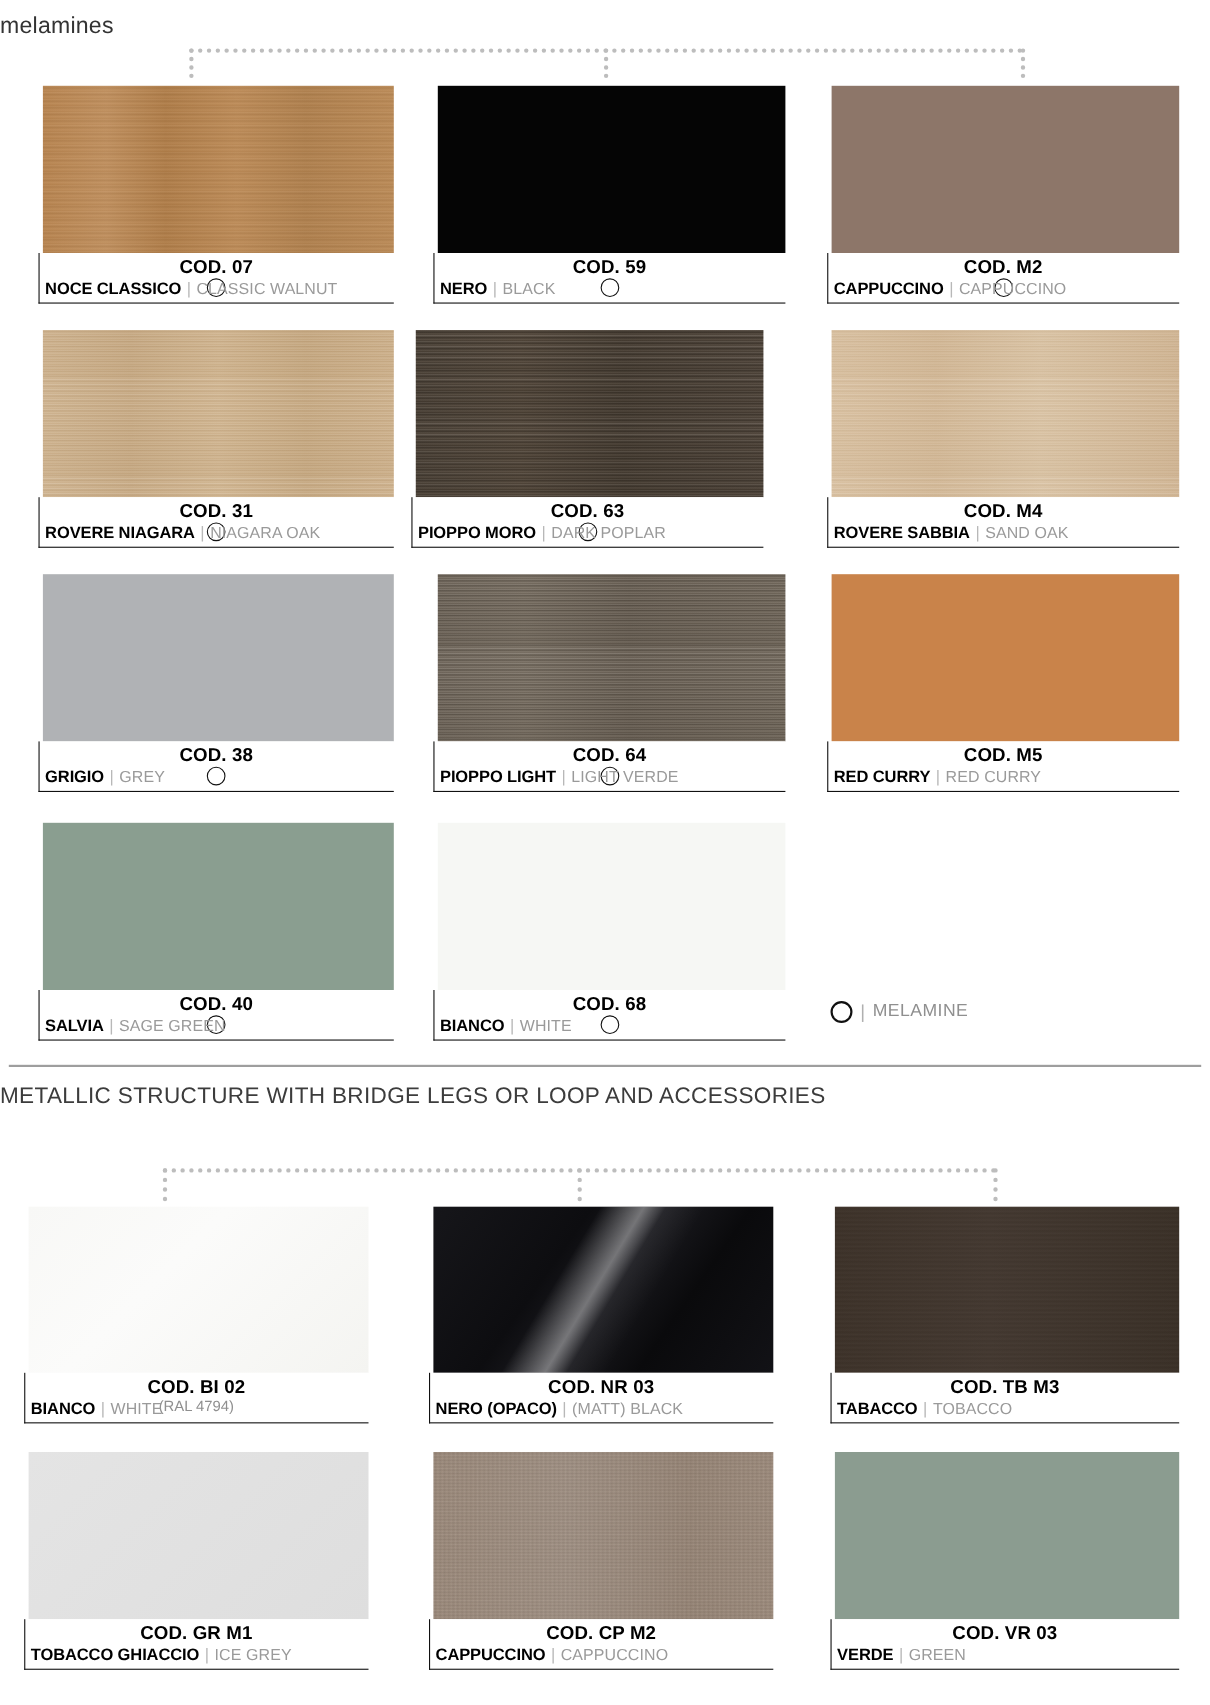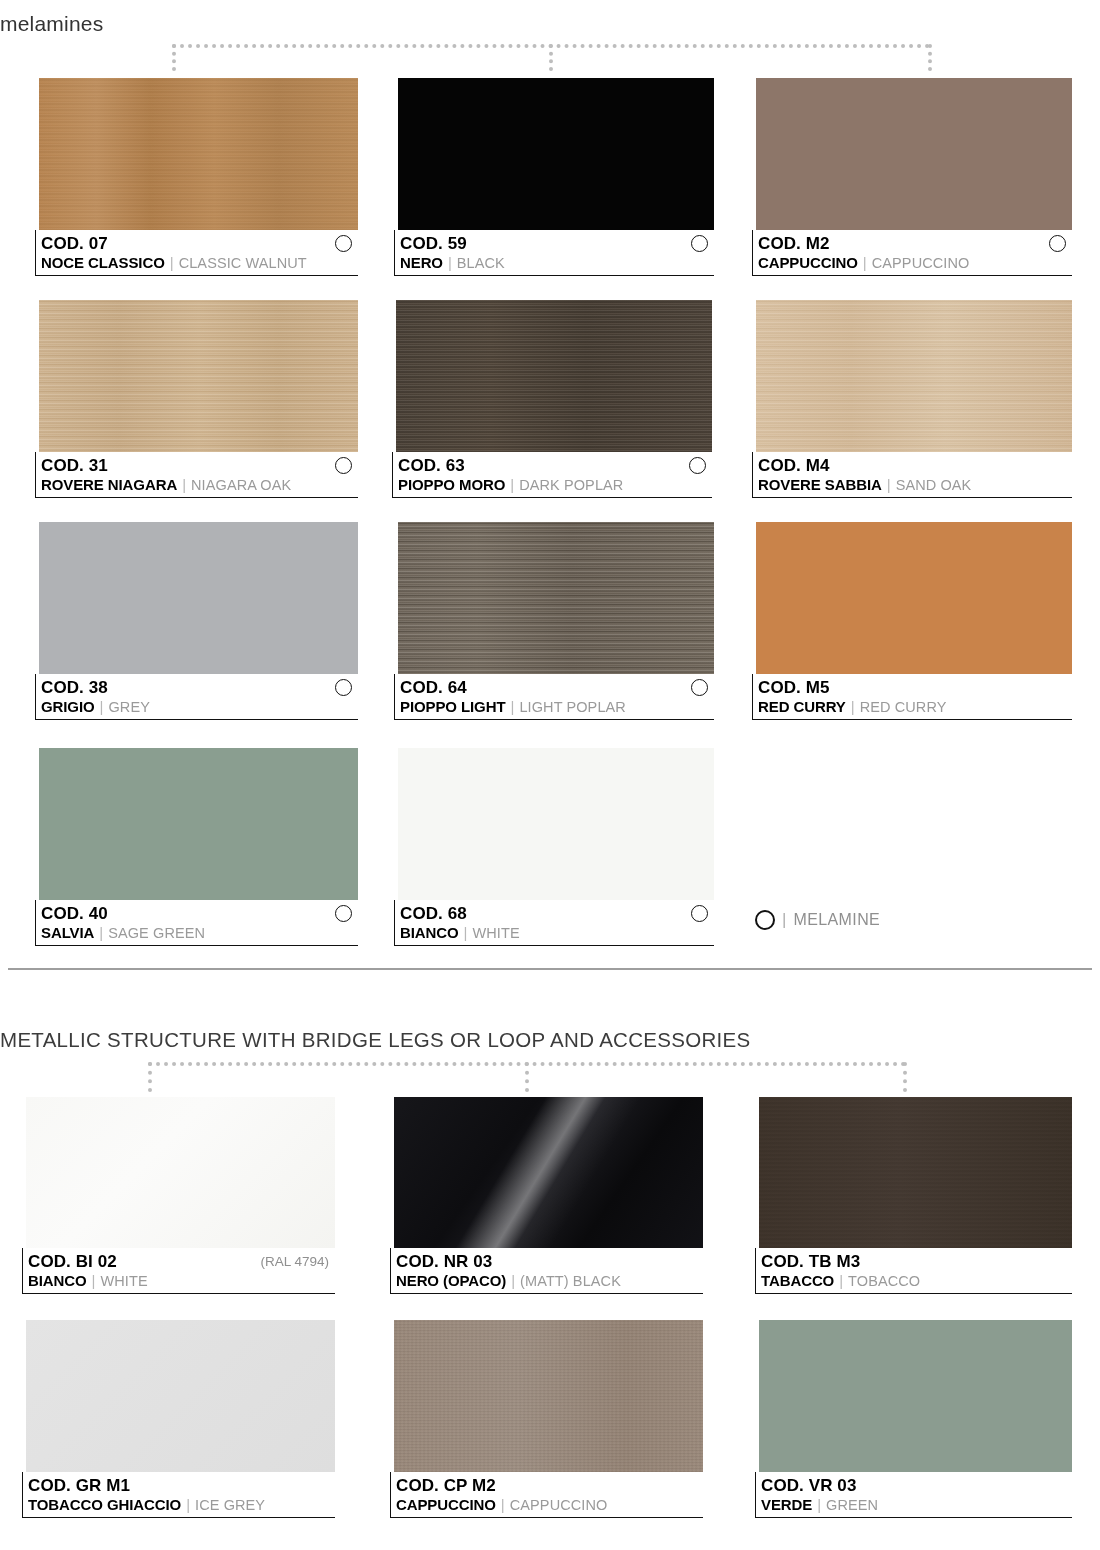--- a/index.html
+++ b/index.html
@@ -24,21 +24,21 @@
     white-space: nowrap;
   }
   #melamines-title {
     top: 12px;
     left: 0;
     font-size: 21px;
     letter-spacing: 0.2px;
     color: #333;
   }
   #metallic-title {
-    top: 1028px;
+    top: 985px;
     left: 0;
     font-size: 20.5px;
     letter-spacing: 0.3px;
     color: #3c3c3c;
   }
 
   
   .bracket {
     position: absolute;
   }
@@ -70,20 +70,21 @@
     box-sizing: border-box;
     padding: 3px 0 1px 5px;
     background: #fff;
   }
   .label-row1 {
     display: flex;
     align-items: center;
     justify-content: space-between;
     padding-right: 6px;
     height: 21px;
+    flex-direction: column;
   }
   .code {
     font-size: 17px;
     font-weight: bold;
     color: #000;
     letter-spacing: 0.1px;
     white-space: nowrap;
   }
   .ral {
     font-size: 13.5px;
@@ -229,21 +230,21 @@
       <span class="marker-circle"></span>
     </div>
     <div class="label-row2">
       <span class="name-it">ROVERE NIAGARA</span>
       <span class="sep">|</span>
       <span class="name-en">NIAGARA OAK</span>
     </div>
   </div>
 </div>
 
-<div class="swatch-card" style="left:392px; top:300px; width:320px;">
+<div class="swatch-card" style="left:374px; top:300px; width:320px;">
   <div class="swatch-chip" style="height:152px; margin-left:4px; width:316px;
               background:
                 repeating-linear-gradient(to bottom, rgba(255,255,255,0.13) 0px, rgba(0,0,0,0.22) 2px, rgba(255,255,255,0.06) 3.5px, rgba(0,0,0,0.12) 5px),
                 linear-gradient(to right, #4b4136 0%, #524639 30%, #463c31 60%, #4e4338 100%);"></div>
   <div class="swatch-label">
     <div class="label-row1">
       <span class="code">COD. 63</span>
       <span class="marker-circle"></span>
     </div>
     <div class="label-row2">
@@ -292,21 +293,21 @@
                 repeating-linear-gradient(to bottom, rgba(255,255,255,0.17) 0px, rgba(0,0,0,0.17) 1.5px, rgba(255,255,255,0.09) 3px, rgba(0,0,0,0.09) 4.5px),
                 linear-gradient(to right, #6e6458 0%, #756b5e 25%, #675d51 55%, #706659 100%);"></div>
   <div class="swatch-label">
     <div class="label-row1">
       <span class="code">COD. 64</span>
       <span class="marker-circle"></span>
     </div>
     <div class="label-row2">
       <span class="name-it">PIOPPO LIGHT</span>
       <span class="sep">|</span>
-      <span class="name-en">LIGHT POPLAR</span>
+      <span class="name-en">LIGHT VERDE</span>
     </div>
   </div>
 </div>
 
 <div class="swatch-card" style="left:752px; top:522px; width:320px;">
   <div class="swatch-chip" style="height:152px; margin-left:4px; width:316px; background:#c9834a;"></div>
   <div class="swatch-label">
     <div class="label-row1">
       <span class="code">COD. M5</span>
     </div>

